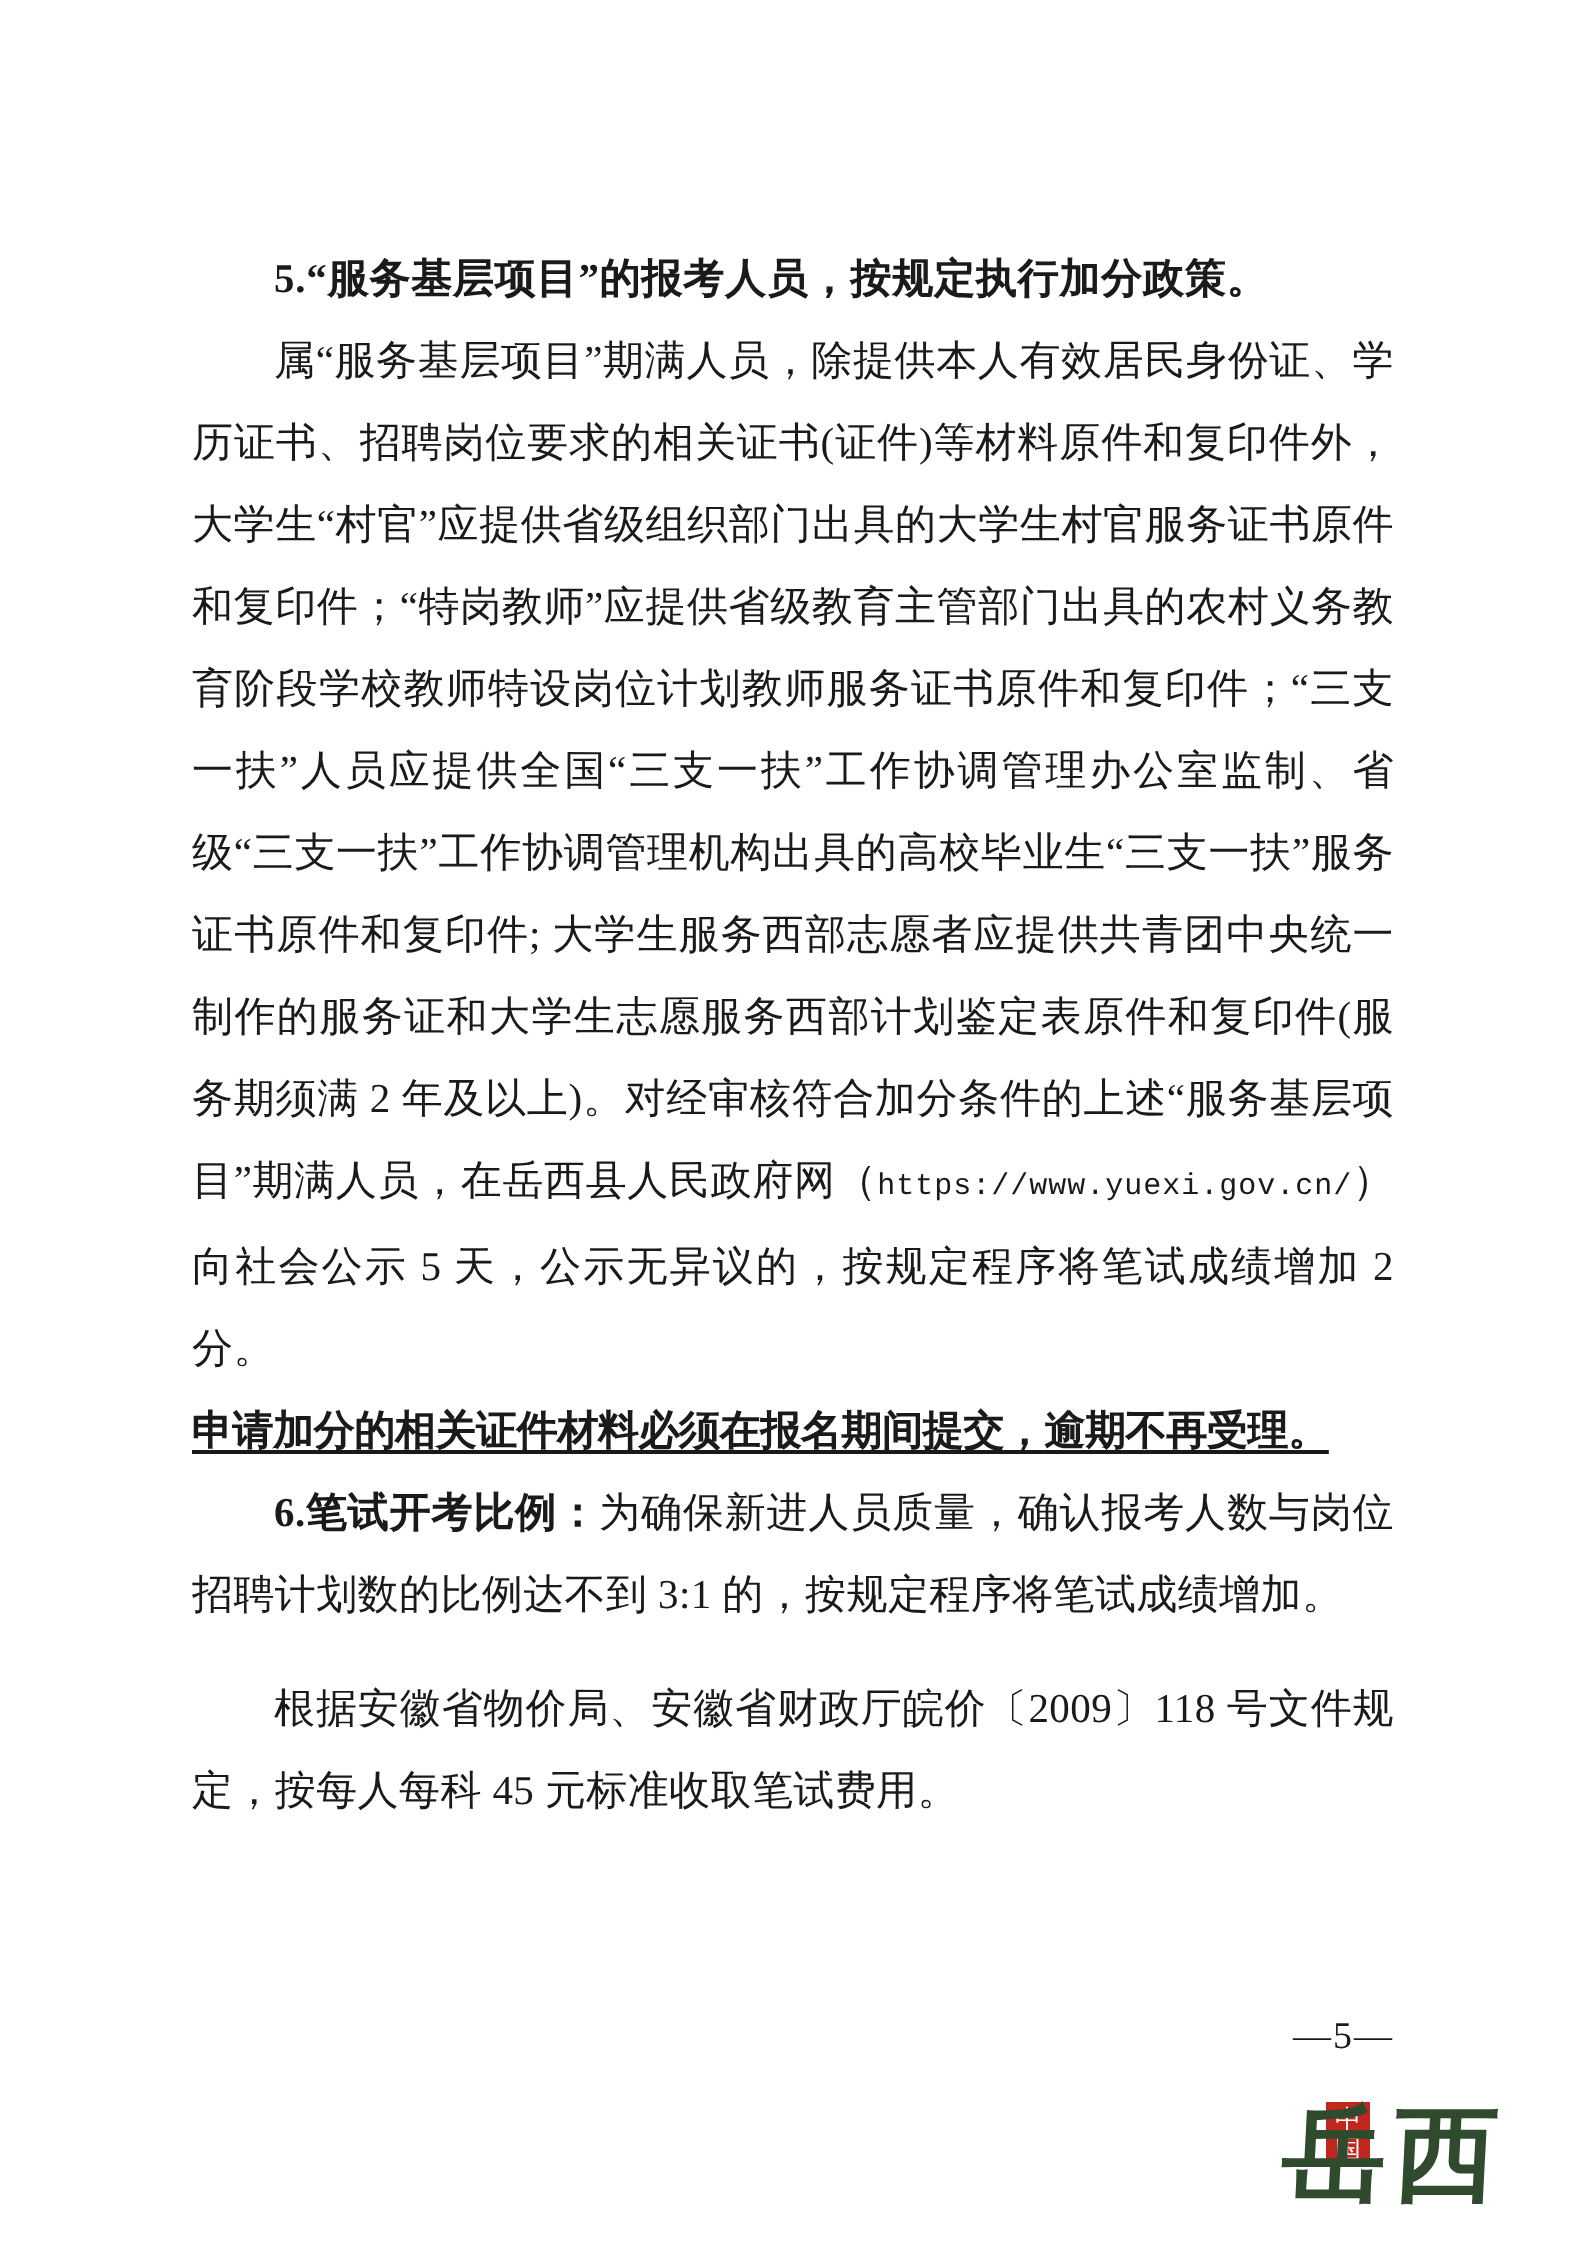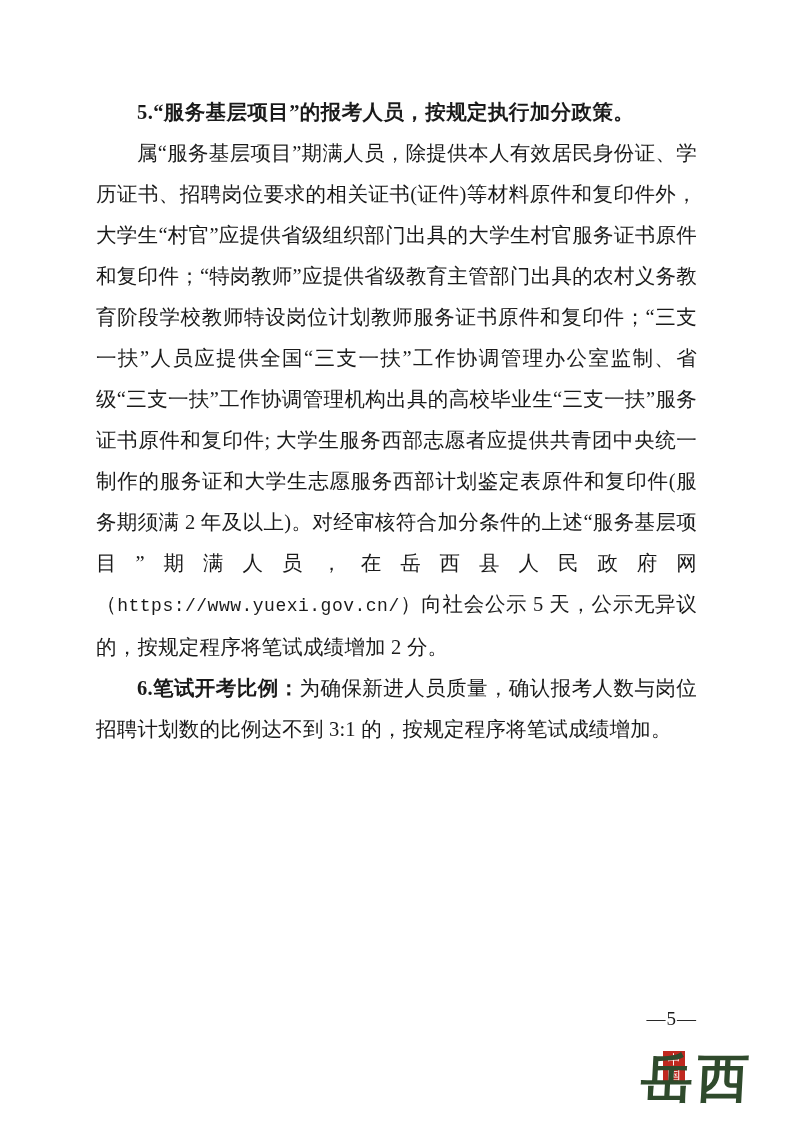--- a/index.html
+++ b/index.html
@@ -15,21 +15,21 @@
     position: relative;
     overflow: hidden;
   }
   .page {
     position: absolute;
     left: 0;
     top: 0;
     width: 793px;
     height: 1122px;
     box-sizing: border-box;
-    padding: 92px 96px 40px 96px;
+    padding: 120px 96px 40px 96px;
   }
   .doc-body {
     font-size: 20.5px;
     line-height: 41px;
     letter-spacing: 0.2px;
     text-align: justify;
     text-justify: inter-ideograph;
   }
   .para {
     margin: 0 0 0 0;
@@ -48,21 +48,21 @@
     letter-spacing: 0.4px;
   }
   .underline-sentence {
     font-weight: bold;
     text-decoration: underline;
     text-underline-offset: 3px;
     letter-spacing: -0.2px;
   }
   .url-text {
     font-family: "Liberation Mono", "DejaVu Sans Mono", monospace;
-    font-size: 18px;
+    font-size: 15px;
     letter-spacing: 0.5px;
   }
   .gap {
     height: 8px;
   }
   .page-number {
     position: absolute;
     right: 96px;
     bottom: 92px;
     font-size: 19px;
@@ -108,28 +108,30 @@
 </head>
 <body>
 
 <div class="page">
   <div class="doc-body">
 
     <p class="heading-para">5.“服务基层项目”的报考人员，按规定执行加分政策。</p>
 
     <p class="para"><span>属“服务基层项目”期满人员，除提供本人有效居民身份证、学历证书、招聘岗位要求的相关证书(证件)等材料原件和复印件外，大学生“村官”应提供省级组织部门出具的大学生村官服务证书原件和复印件；“特岗教师”应提供省级教育主管部门出具的农村义务教育阶段学校教师特设岗位计划教师服务证书原件和复印件；“三支一扶”人员应提供全国“三支一扶”工作协调管理办公室监制、省级“三支一扶”工作协调管理机构出具的高校毕业生“三支一扶”服务证书原件和复印件; 大学生服务西部志愿者应提供共青团中央统一制作的服务证和大学生志愿服务西部计划鉴定表原件和复印件(服务期须满 2 年及以上)。对经审核符合加分条件的上述“服务基层项目”期满人员，在岳西县人民政府网（</span><span class="url-text">https://www.yuexi.gov.cn/</span><span>）向社会公示 5 天，公示无异议的，按规定程序将笔试成绩增加 2 分。</span></p>
 
+    <p class="para noindent"><span class="underline-sentence">申请加分的相关证件材料必须在报名期间提交，逾期不再受理。</span></p>
 
     <p class="para"><span class="bold-head">6.笔试开考比例：</span><span>为确保新进人员质量，确认报考人数与岗位招聘计划数的比例达不到 3:1 的，按规定程序将笔试成绩增加。</span></p>
 
     <div class="gap"></div>
 
 
     <div class="gap"></div>
 
+    <p class="para">根据安徽省物价局、安徽省财政厅皖价〔2009〕118 号文件规定，按每人每科 45 元标准收取笔试费用。</p>
 
   </div>
 
   <div class="page-number">—5—</div>
 </div>
 
 <div class="seal">
   <div class="seal-red-box">中国</div>
   <div class="seal-chars">岳西</div>
 </div>

